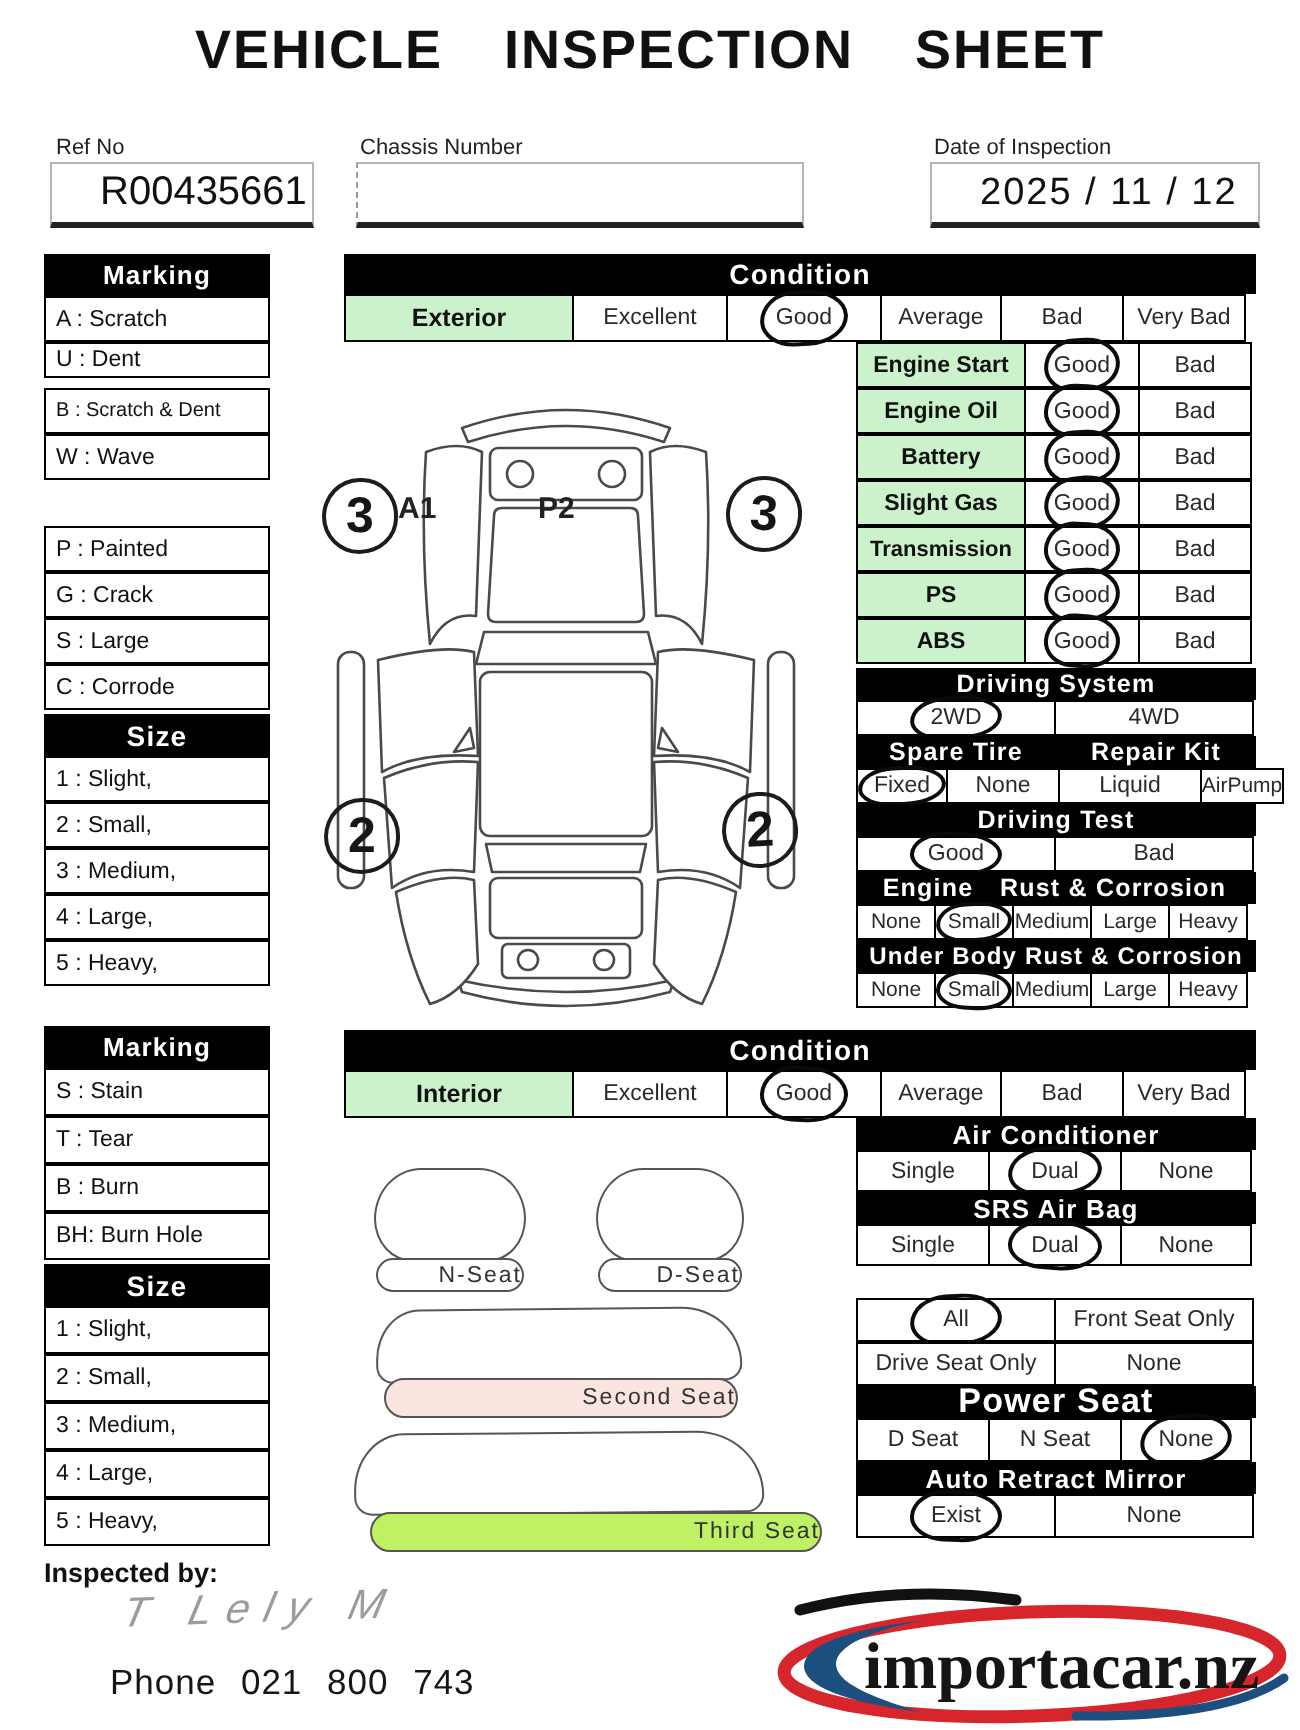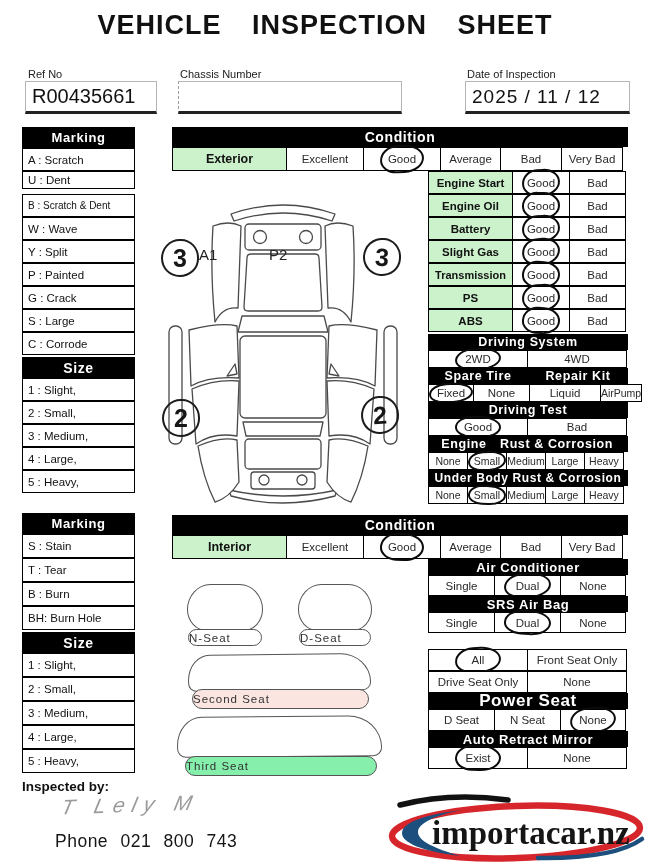--- a/index.html
+++ b/index.html
@@ -1,35 +1,35 @@
 <!DOCTYPE html>
 <html><head>
 <meta charset="utf-8">
 <style>
   html,body{margin:0;padding:0;background:#fff}
   .page{position:relative;width:650px;height:865px;background:#fff;font-family:"Liberation Sans",sans-serif;color:#1a1a1a;overflow:hidden}
   .abs{position:absolute}
   .title{position:absolute;left:0;top:10px;width:100%;text-align:center;font-size:27px;font-weight:bold;letter-spacing:1px;word-spacing:22px;color:#111}
   .fldlabel{position:absolute;font-size:11px;color:#222}
-  .vbox{position:absolute;height:33px;border:1px solid #b5b5b5;border-bottom:3px solid #222;box-sizing:border-box;display:flex;align-items:center;padding-left:6px;font-size:20px;color:#111;background:#fff}
+  .vbox{position:absolute;height:33px;border:1px solid #b5b5b5;border-bottom:3px solid #222;box-sizing:border-box;display:flex;align-items:center;padding-left:24px;font-size:20px;color:#111;background:#fff}
   .bar{position:absolute;background:#000;color:#fff;font-weight:bold;display:flex;align-items:center;justify-content:center;font-size:13px;letter-spacing:.6px;box-sizing:border-box}
   .hrow{position:absolute;display:flex}
   .cell{border:1px solid #000;margin-left:-1px;background:#fff;display:flex;align-items:center;justify-content:center;box-sizing:border-box;position:relative;font-size:11.5px;color:#2a2a2a;white-space:nowrap}
   .cell:first-child{margin-left:0}
   .green{background:#ccf2cc;color:#111;font-weight:bold}
   .lcol-row{position:absolute;border:1px solid #000;background:#fff;box-sizing:border-box;display:flex;align-items:center;padding-left:5px;font-size:11.5px;color:#111;white-space:nowrap}
   .oval{position:absolute;top:-3px;bottom:-3px;border:2.6px solid #0b0b0b;border-radius:48% 52% 55% 45% / 65% 58% 62% 55%;transform:rotate(-3deg);pointer-events:none}
   .ov-m{left:9px;right:9px}
   .ov-n{left:0;right:0;top:-2px;bottom:-2px}
   .ov-w{left:26px;right:26px}
   .ov-x{left:16px;right:16px}
   .markcircle{position:absolute;border:2.6px solid #1c1c1c;border-radius:50% 48% 52% 50%/52% 50% 48% 50%;display:flex;align-items:center;justify-content:center;font-size:25px;font-weight:bold;color:#161616;background:transparent}
-  .markplain{position:absolute;font-size:15px;font-weight:normal;color:#222}
+  .markplain{position:absolute;font-size:15px;font-weight:bold;color:#222}
   .seatback{position:absolute;border:1.4px solid #555;background:#fff;box-sizing:border-box}
-  .seatlabel{position:absolute;border:1.4px solid #555;background:#fff;box-sizing:border-box;display:flex;align-items:center;justify-content:flex-start;font-size:11.5px;color:#333;border-radius:10px;letter-spacing:1px}
+  .seatlabel{position:absolute;border:1.4px solid #555;background:#fff;box-sizing:border-box;display:flex;align-items:center;justify-content:flex-end;font-size:11.5px;color:#333;border-radius:10px;letter-spacing:1px}
   .inspected{position:absolute;font-size:13.5px;font-weight:bold;color:#111}
   .signature{position:absolute;font-size:21px;color:#8a8a8a;font-style:italic;transform:skewX(-14deg) rotate(-2deg);letter-spacing:7px;opacity:.85}
   .phone{position:absolute;font-size:17.5px;color:#161616;word-spacing:7px;letter-spacing:.5px;font-weight:500}
 </style>
 </head>
 <body>
 
 <div class="page">
 
   <div class="title">VEHICLE INSPECTION SHEET</div>
@@ -45,21 +45,20 @@
   <div class="fldlabel" style="left:467px;top:68px">Date of Inspection</div>
   <div class="vbox" style="left:465px;top:81px;width:165px;font-size:19px;letter-spacing:1px">
     <span>2025 / 11 / 12</span>
   </div>
 
   <div class="bar" style="left:22px;top:127px;width:113px;height:21px">Marking</div>
   <div class="lcol-row" style="left:22px;top:148px;width:113px;height:23px">A : Scratch</div>
   <div class="lcol-row" style="left:22px;top:171px;width:113px;height:18px">U : Dent</div>
   <div class="lcol-row" style="left:22px;top:194px;width:113px;height:23px;font-size:10px">B : Scratch &amp; Dent</div>
   <div class="lcol-row" style="left:22px;top:217px;width:113px;height:23px">W : Wave</div>
-  <div class="lcol-row" style="left:22px;top:240px;width:113px;height:23px">Y : Split</div>
   <div class="lcol-row" style="left:22px;top:263px;width:113px;height:23px">P : Painted</div>
   <div class="lcol-row" style="left:22px;top:286px;width:113px;height:23px">G : Crack</div>
   <div class="lcol-row" style="left:22px;top:309px;width:113px;height:23px">S : Large</div>
   <div class="lcol-row" style="left:22px;top:332px;width:113px;height:23px">C : Corrode</div>
   <div class="bar" style="left:22px;top:357px;width:113px;height:21px;font-size:14px">Size</div>
   <div class="lcol-row" style="left:22px;top:378px;width:113px;height:23px">1 : Slight,</div>
   <div class="lcol-row" style="left:22px;top:401px;width:113px;height:23px">2 : Small,</div>
   <div class="lcol-row" style="left:22px;top:424px;width:113px;height:23px">3 : Medium,</div>
   <div class="lcol-row" style="left:22px;top:447px;width:113px;height:23px">4 : Large,</div>
   <div class="lcol-row" style="left:22px;top:470px;width:113px;height:23px">5 : Heavy,</div>
@@ -392,21 +391,21 @@
     </div>
   <div class="seatback" style="left:298px;top:584px;width:74px;height:47px;border-radius:24px 24px 20px 20px / 26px 26px 22px 22px"></div>
   <div class="seatlabel" style="left:299px;top:629px;width:72px;height:17px">
       <span>D-Seat</span>
     </div>
   <div class="seatback" style="left:188px;top:654px;width:183px;height:37px;border-radius:26px 36px 10px 10px / 30px 34px 10px 10px;transform:rotate(-0.6deg)"></div>
   <div class="seatlabel" style="left:192px;top:689px;width:177px;height:20px;background:#fbe5e1">
       <span>Second Seat</span>
     </div>
   <div class="seatback" style="left:177px;top:716px;width:205px;height:41px;border-radius:28px 38px 10px 10px / 32px 36px 10px 10px;transform:rotate(-0.5deg)"></div>
-  <div class="seatlabel" style="left:185px;top:756px;width:192px;height:20px;background:#86efac">
+  <div class="seatlabel" style="left:185px;top:756px;width:226px;height:20px;background:#bef264">
       <span>Third Seat</span>
     </div>
 
   <div class="inspected" style="left:22px;top:779px">Inspected by:</div>
   <div class="signature" style="left:62px;top:793px">T Lely M</div>
   <div class="phone" style="left:55px;top:831px">Phone 021 800 743</div>
 
   <svg class="abs" style="left:388px;top:789px" width="258" height="74" viewBox="0 0 258 74">
     <path d="M 12,16 Q 62,3 120,11" stroke="#111" stroke-width="5.5" fill="none" stroke-linecap="round"></path>
     <ellipse cx="128" cy="43" rx="124" ry="26" stroke="#d6252b" stroke-width="6.5" fill="none" transform="rotate(-2 128 43)"></ellipse>

